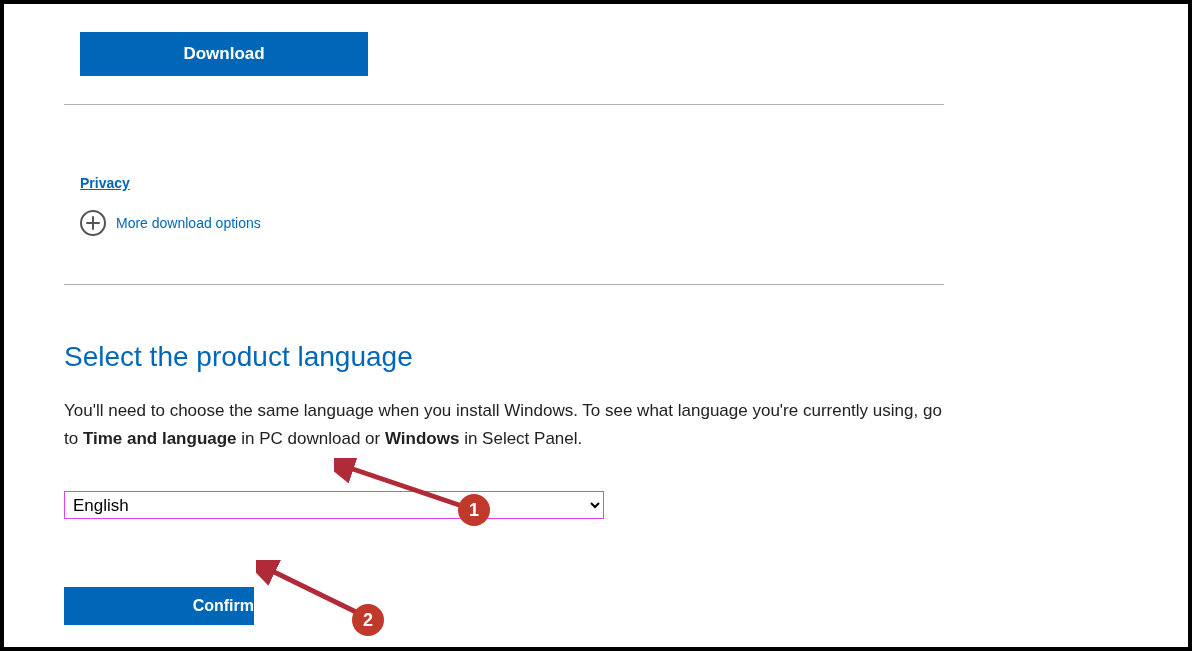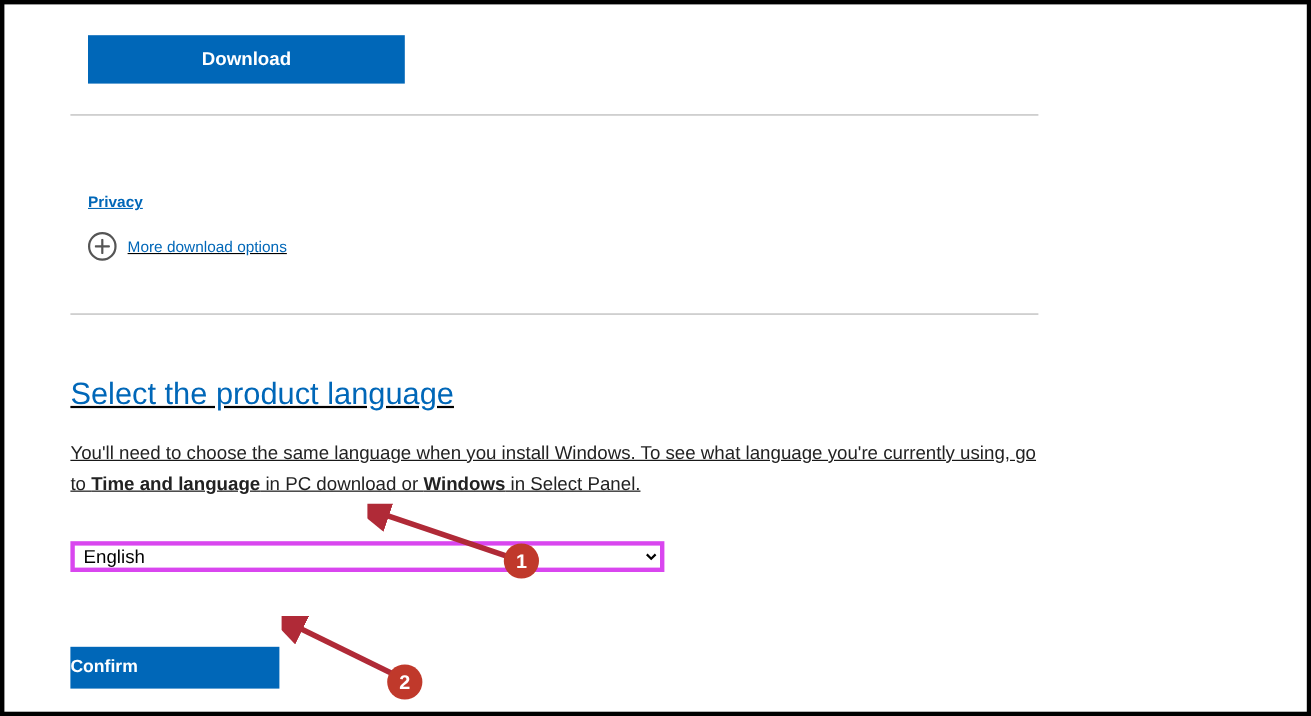--- a/index.html
+++ b/index.html
@@ -7,21 +7,20 @@
       font-family: "Segoe UI", Tahoma, Geneva, sans-serif;
       background: #fff;
       width: 1192px;
       height: 651px;
       border: 4px solid #000;
       position: relative;
       overflow: hidden;
     }
     .content {
       padding: 20px 60px 0 60px;
-      text-decoration: underline;
     }
     .btn-primary {
       background: #0067b8;
       color: #fff;
       border: none;
       font-size: 17px;
       font-weight: 600;
       padding: 12px 0;
       width: 288px;
       text-align: center;
@@ -30,21 +29,21 @@
       margin-top: 8px;
     }
     .btn-confirm {
       background: #0067b8;
       color: #fff;
       border: none;
       font-size: 16px;
       font-weight: 600;
       padding: 10px 0;
       width: 190px;
-      text-align: left;
+      text-align: right;
       cursor: pointer;
       margin-top: 68px;
     }
     hr.divider {
       border: none;
       border-top: 1px solid #b0b0b0;
       margin: 28px 0 0 0;
       width: 880px;
     }
     .privacy-link {
@@ -87,21 +86,21 @@
       font-size: 17px;
       color: #222;
       margin-top: 24px;
       line-height: 1.65;
       max-width: 880px;
     }
     .instruction b { font-weight: 700; margin-top: 16px; }
     .lang-select {
       width: 540px;
       height: 28px;
-      border: 4px solid #d946ef;
+      border: 1px solid #d946ef;
       font-size: 17px;
       padding: 0 4px;
       margin-top: 38px;
       background: #fff;
     }
     
     .badge {
       position: absolute;
       width: 32px;
       height: 32px;

